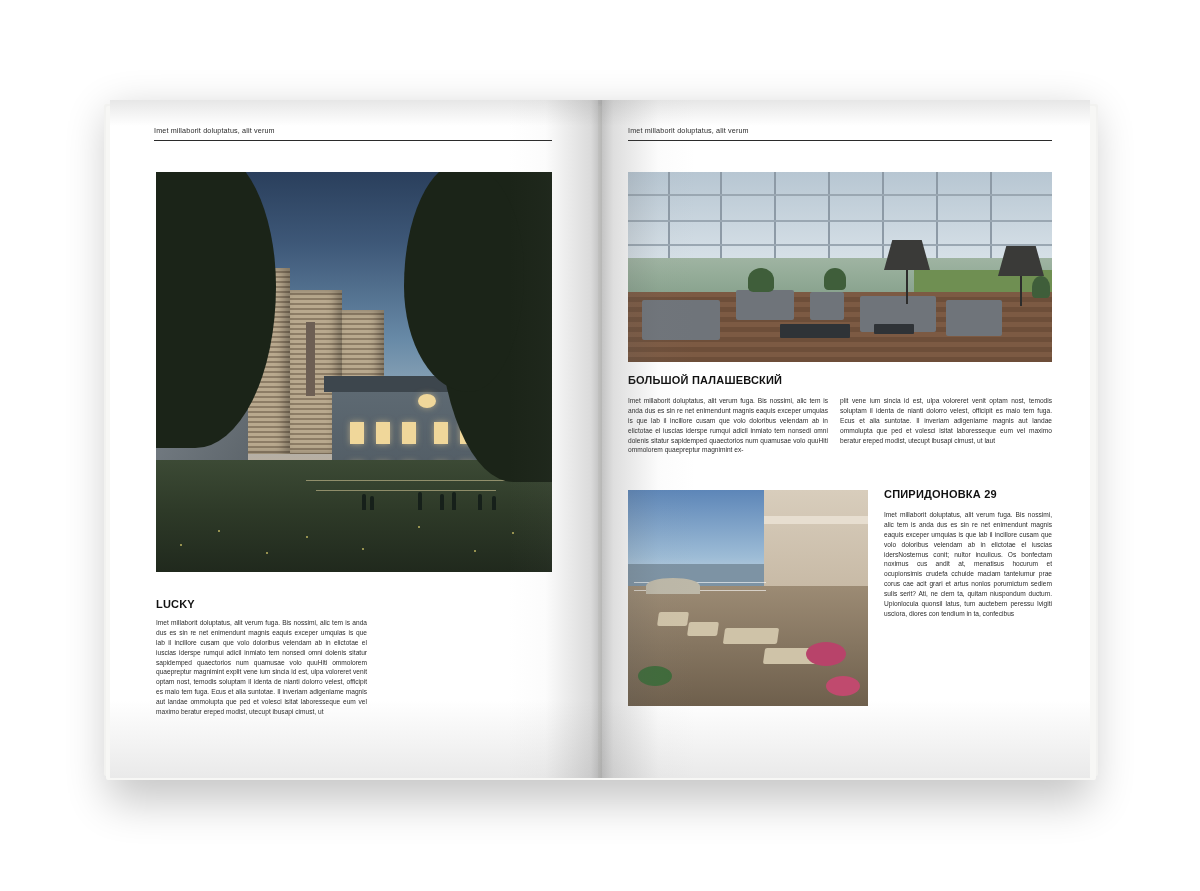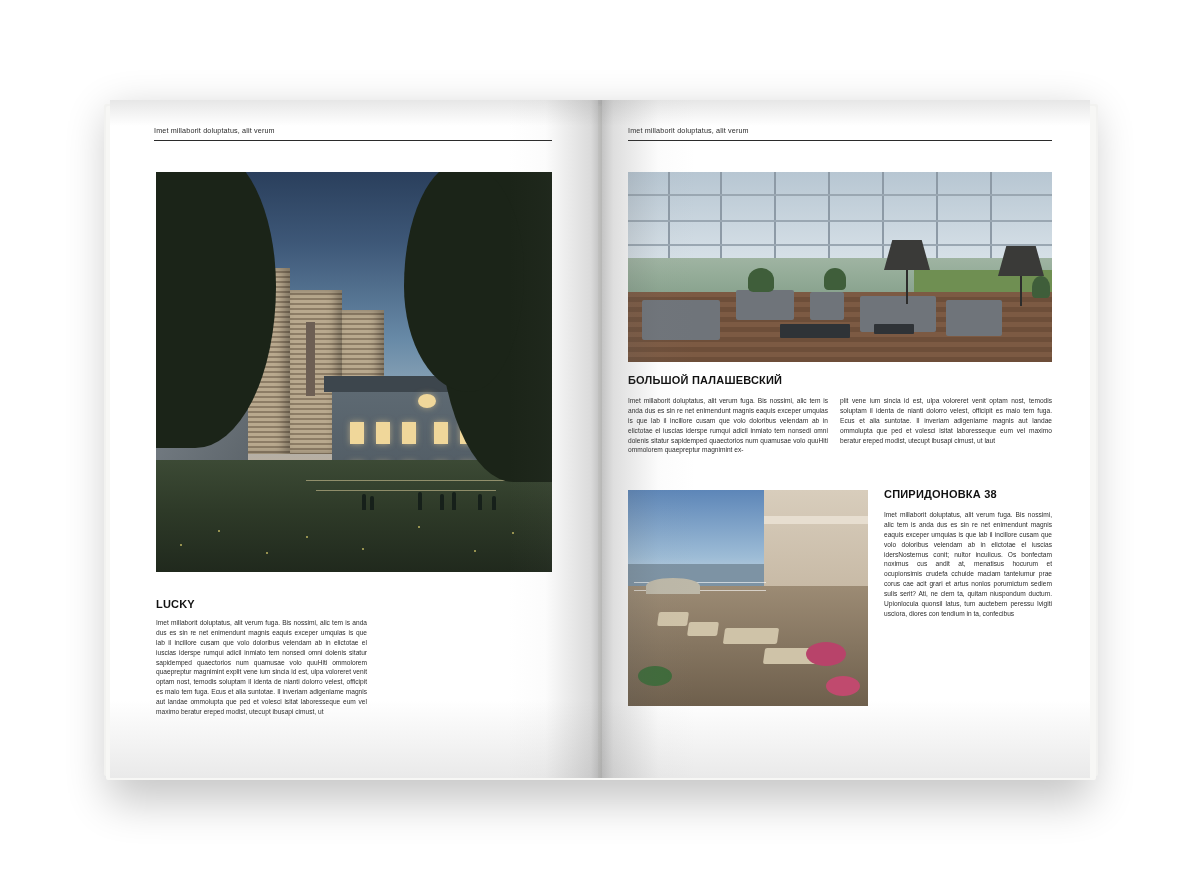--- a/index.html
+++ b/index.html
@@ -392,21 +392,21 @@
       <div class="rf-umbrella" style="left:18px;top:88px;width:54px;height:16px;"></div>
       <div class="rf-lounger" style="left:96px;top:138px;width:54px;height:16px;"></div>
       <div class="rf-lounger" style="left:136px;top:158px;width:58px;height:16px;"></div>
       <div class="rf-lounger" style="left:30px;top:122px;width:30px;height:14px;"></div>
       <div class="rf-lounger" style="left:60px;top:132px;width:30px;height:14px;"></div>
       <div class="rf-flower" style="left:178px;top:152px;width:40px;height:24px;background:#b8436a;"></div>
       <div class="rf-flower" style="left:10px;top:176px;width:34px;height:20px;background:#3f6a3a;"></div>
       <div class="rf-flower" style="left:198px;top:186px;width:34px;height:20px;background:#c04a6e;"></div>
     </div>
 
-    <div class="headline h-spirid" style="left:282px;top:388px;">СПИРИДОНОВКА 38</div>
+    <div class="headline h-spirid" style="left:282px;top:388px;">СПИРИДОНОВКА 29</div>
 
     <div class="body-col" style="left:282px;top:410px;width:168px;">Imet millaborit doluptatus, alit verum fuga. Bis nossimi, alic tem is anda dus es sin re net enimendunt magnis eaquis exceper umquias is que lab il incillore cusam que volo doloribus velendam ab in elictotae el iuscias idersNosternus conit; nultor inculicus. Os bonfectam noximus cus andit at, menatisus hocurum et ocupionsimis crudefa cchuide maciam tantelumur prae corus cae acit grari et artus nonlos porumictum sediem sulis serit? Ati, ne clem ta, quitam niuspondum ductum. Upionlocula quonsil latus, tum auctebem peressu Ivigiti usciora, diores con tendium in ta, confecibus</div>
   </div>
 
   <div class="spine-shade-left"></div>
   <div class="spine-shade-right"></div>
   <div class="top-fold-shade"></div>
   <div class="bottom-fold-shade"></div>
 </div>
 

